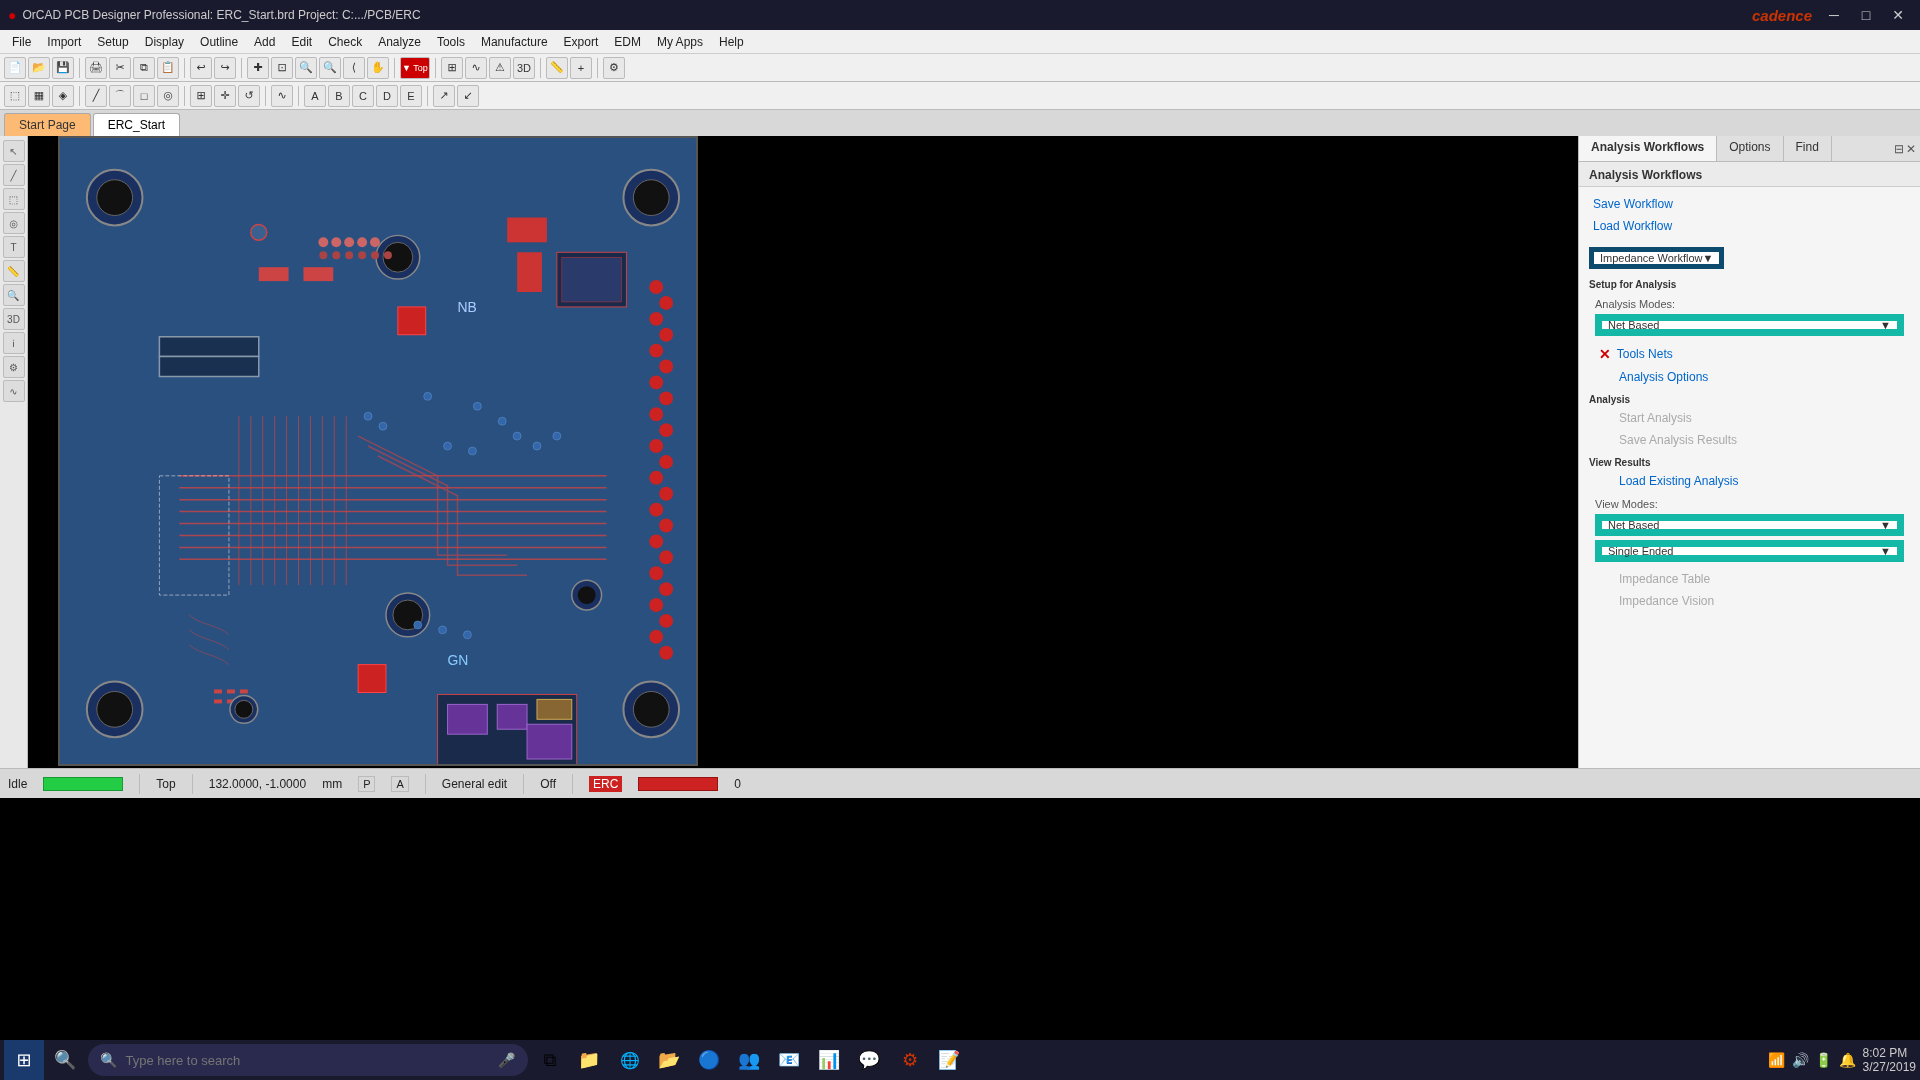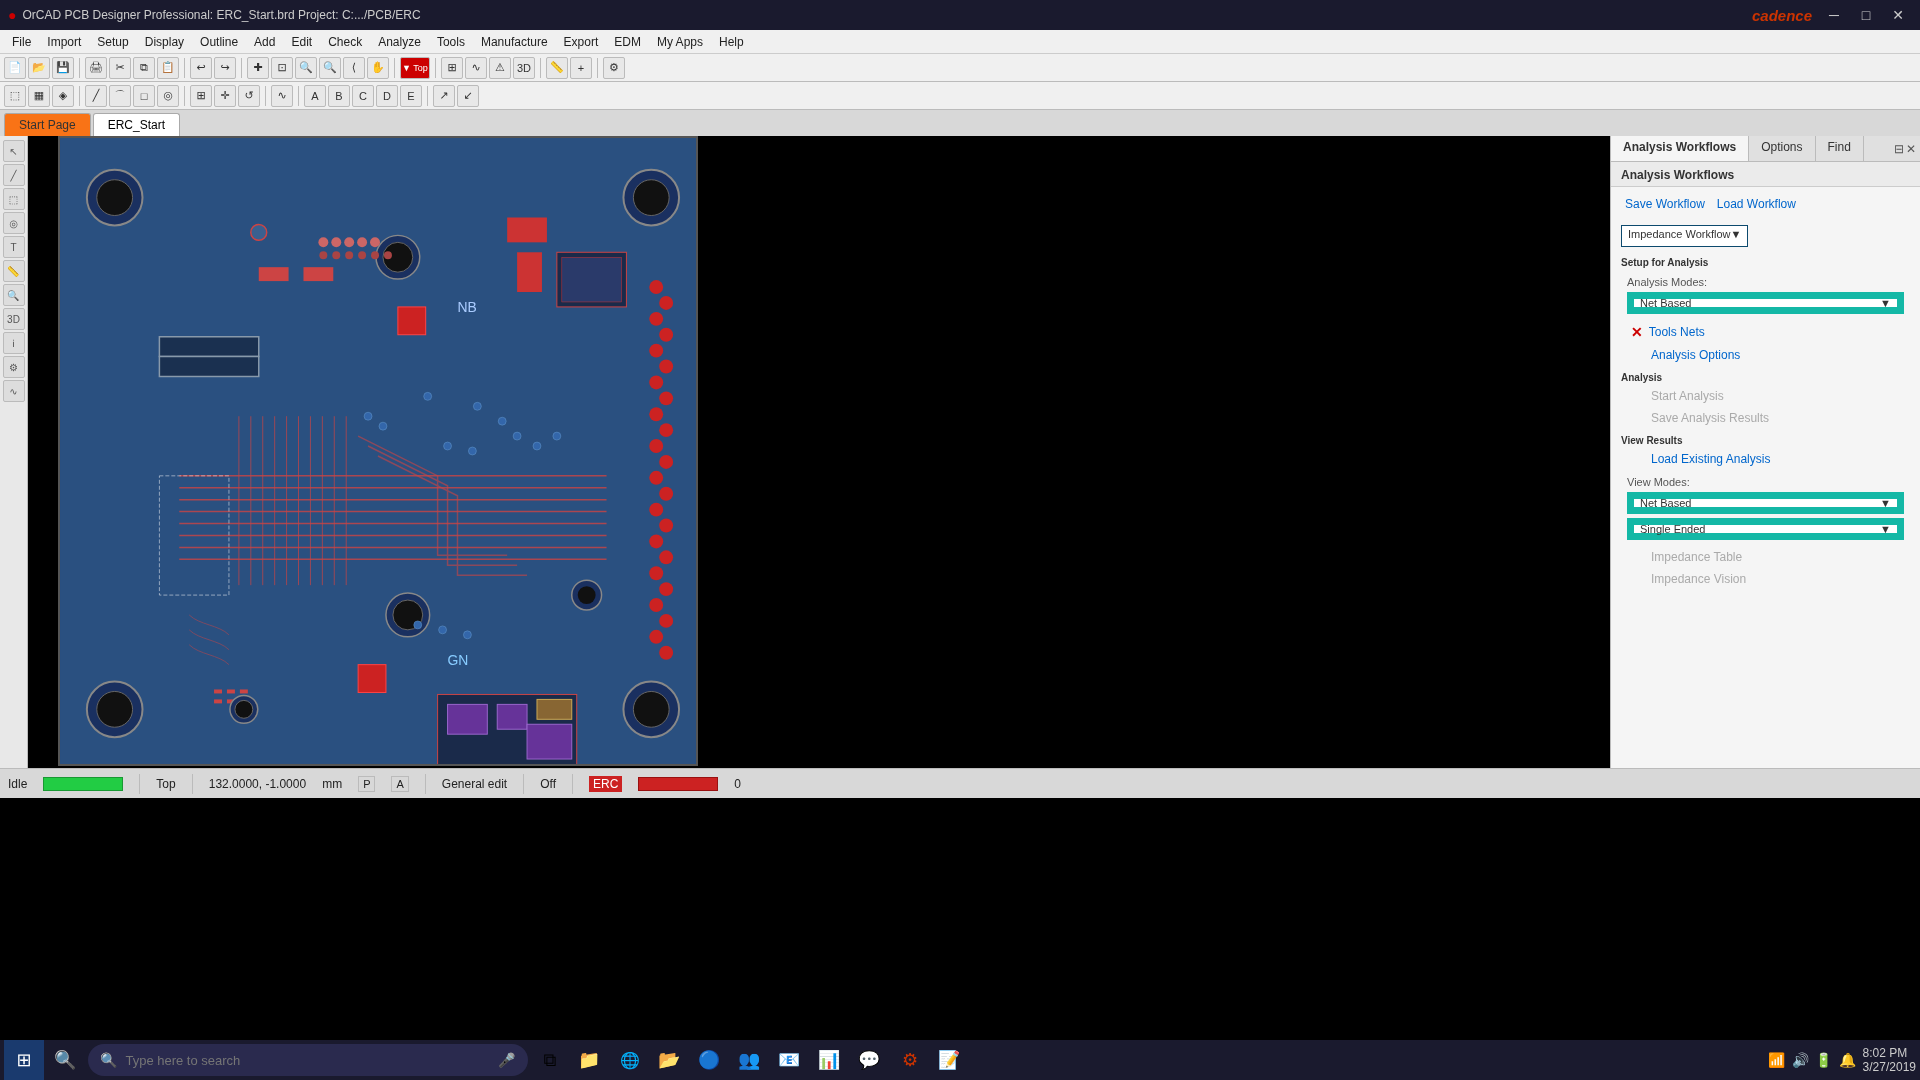--- a/index.html
+++ b/index.html
@@ -40,21 +40,21 @@
       cursor: pointer; font-size: 11px; color: #333; border-radius: 2px;
     }
     .tb-sep { width: 1px; height: 20px; background: #bbb; margin: 0 3px; }
 
     
     #tabs {
       width: 100%; height: 26px; background: #d8d8d8;
       display: flex; align-items: flex-end; padding: 0 4px;
     }
     .tab {
-      padding: 4px 14px; background: #f97316; border: 1px solid #aaa;
+      padding: 4px 14px; background: #fdba74; border: 1px solid #aaa;
       border-bottom: none; cursor: pointer; font-size: 12px; color: #333;
       border-radius: 3px 3px 0 0; margin-right: 2px;
     }
     .tab.active { background: #fff; color: #000; }
 
     
     #main {
       display: flex; width: 100%; height: calc(1080px - 30px - 24px - 28px - 28px - 26px - 30px - 40px);
     }
 
@@ -74,52 +74,52 @@
       flex: 1; background: #000; position: relative; overflow: hidden;
     }
     #pcb-board {
       position: absolute; left: 30px; top: 0px;
       width: 640px; height: 630px;
       background: #2d5a8e; border: 2px solid #555;
     }
 
     
     #right-panel {
-      width: 310px; background: #f5f5f5; border-left: 1px solid #bbb;
+      width: 342px; background: #f5f5f5; border-left: 1px solid #bbb;
       display: flex; flex-direction: column;
     }
     #panel-tabs {
       display: flex; background: #e0e0e0; border-bottom: 1px solid #bbb;
       height: 26px;
     }
     .panel-tab {
       padding: 4px 12px; cursor: pointer; font-size: 12px; color: #333;
       border-right: 1px solid #bbb;
     }
     .panel-tab.active { background: #f5f5f5; font-weight: bold; }
 
     #panel-content { flex: 1; padding: 0; overflow-y: auto; }
 
     .panel-section-title {
       font-size: 12px; font-weight: bold; color: #333;
       padding: 6px 10px 4px; background: #ebebeb; border-bottom: 1px solid #ccc;
       display: flex; align-items: center; justify-content: space-between;
     }
 
-    .workflow-btns { padding: 8px 10px; display: flex; flex-direction: row; gap: 4px; }
+    .workflow-btns { padding: 8px 10px; display: flex; flex-direction: column; gap: 4px; }
     .wf-link {
       color: #0066cc; cursor: pointer; text-decoration: none; font-size: 12px;
       padding: 2px 4px;
     }
 
     .dropdown-row { padding: 4px 10px; display: flex; align-items: center; gap: 6px; }
     .dropdown-select {
-      background: #fff; border: 1px solid #0c4a6e; padding: 2px 6px;
+      background: #fff; border: 5px solid #0c4a6e; padding: 2px 6px;
       font-size: 11px; height: 22px; cursor: pointer; color: #333;
-      display: flex; justify-content: space-between;
+      display: flex; align-items: center; justify-content: space-between;
       min-width: 120px;
     }
 
     .section-header {
       padding: 6px 10px 2px; font-size: 10px; font-weight: bold; color: #333;
     }
 
     .menu-item {
       padding: 4px 20px; font-size: 12px; color: #0066cc; cursor: pointer;
       display: flex; align-items: center; gap: 6px;

